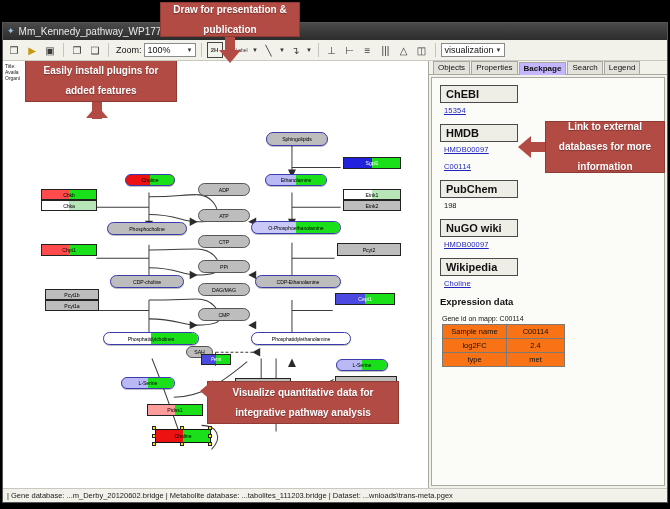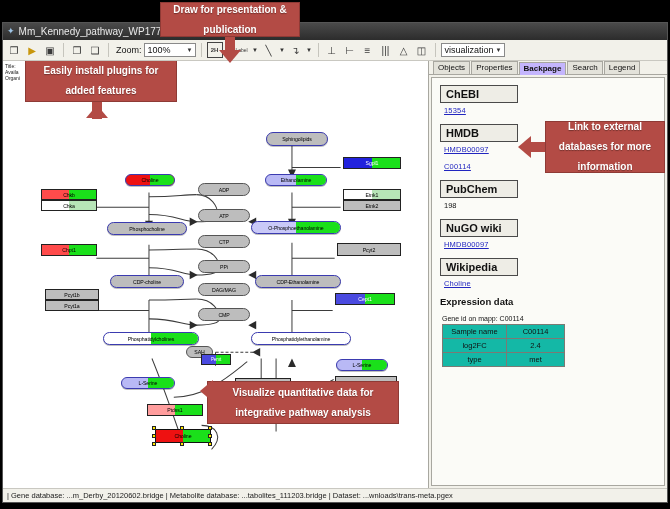--- a/index.html
+++ b/index.html
@@ -91,21 +91,21 @@
   .db-link{
     font-size:7.5px; color:#2125c0; text-decoration:underline;
     display:block; margin:0 0 8px 4px; letter-spacing:.2px;
   }
   .db-plain{ font-size:7.5px; color:#111; display:block; margin:0 0 8px 4px; }
   .exp-title{ font-size:9.5px; font-weight:bold; color:#111; margin:2px 0 8px 0; }
   .gene-id{ font-size:7px; color:#111; margin:0 0 2px 2px; }
   table.exp{ border-collapse:collapse; margin-left:2px; }
   table.exp td{
     border:1px solid #7b7a74; font-size:7.5px; color:#111;
-    padding:2px 4px; text-align:center; background:#14b8a6; height:13px;
+    padding:2px 4px; text-align:center; background:#f97316; height:13px;
   }
   table.exp td.c1{ width:64px; }
   table.exp td.c2{ width:58px; }
 
   
   #status-bar{
     height:14px; flex:0 0 14px; background:#f2f1ea;
     border-top:1px solid #c9c8c1; display:flex; align-items:center;
     padding-left:4px; font-size:7.5px; color:#1a1a1a; white-space:nowrap;
   }

